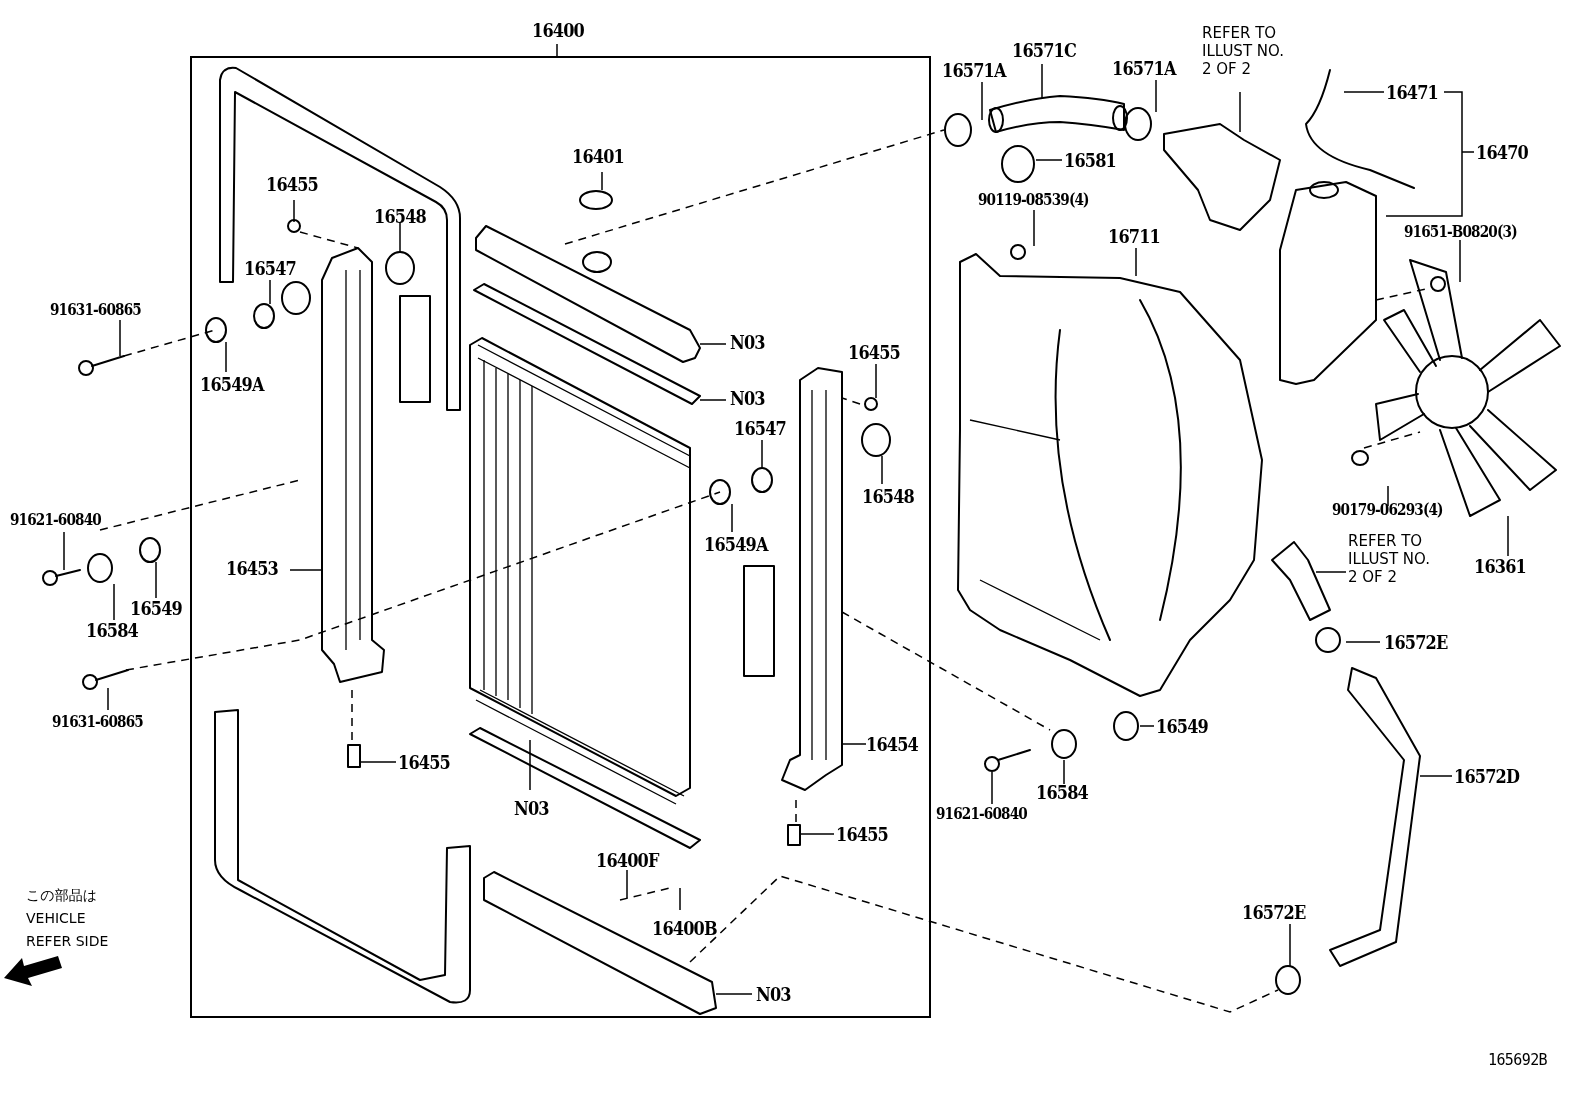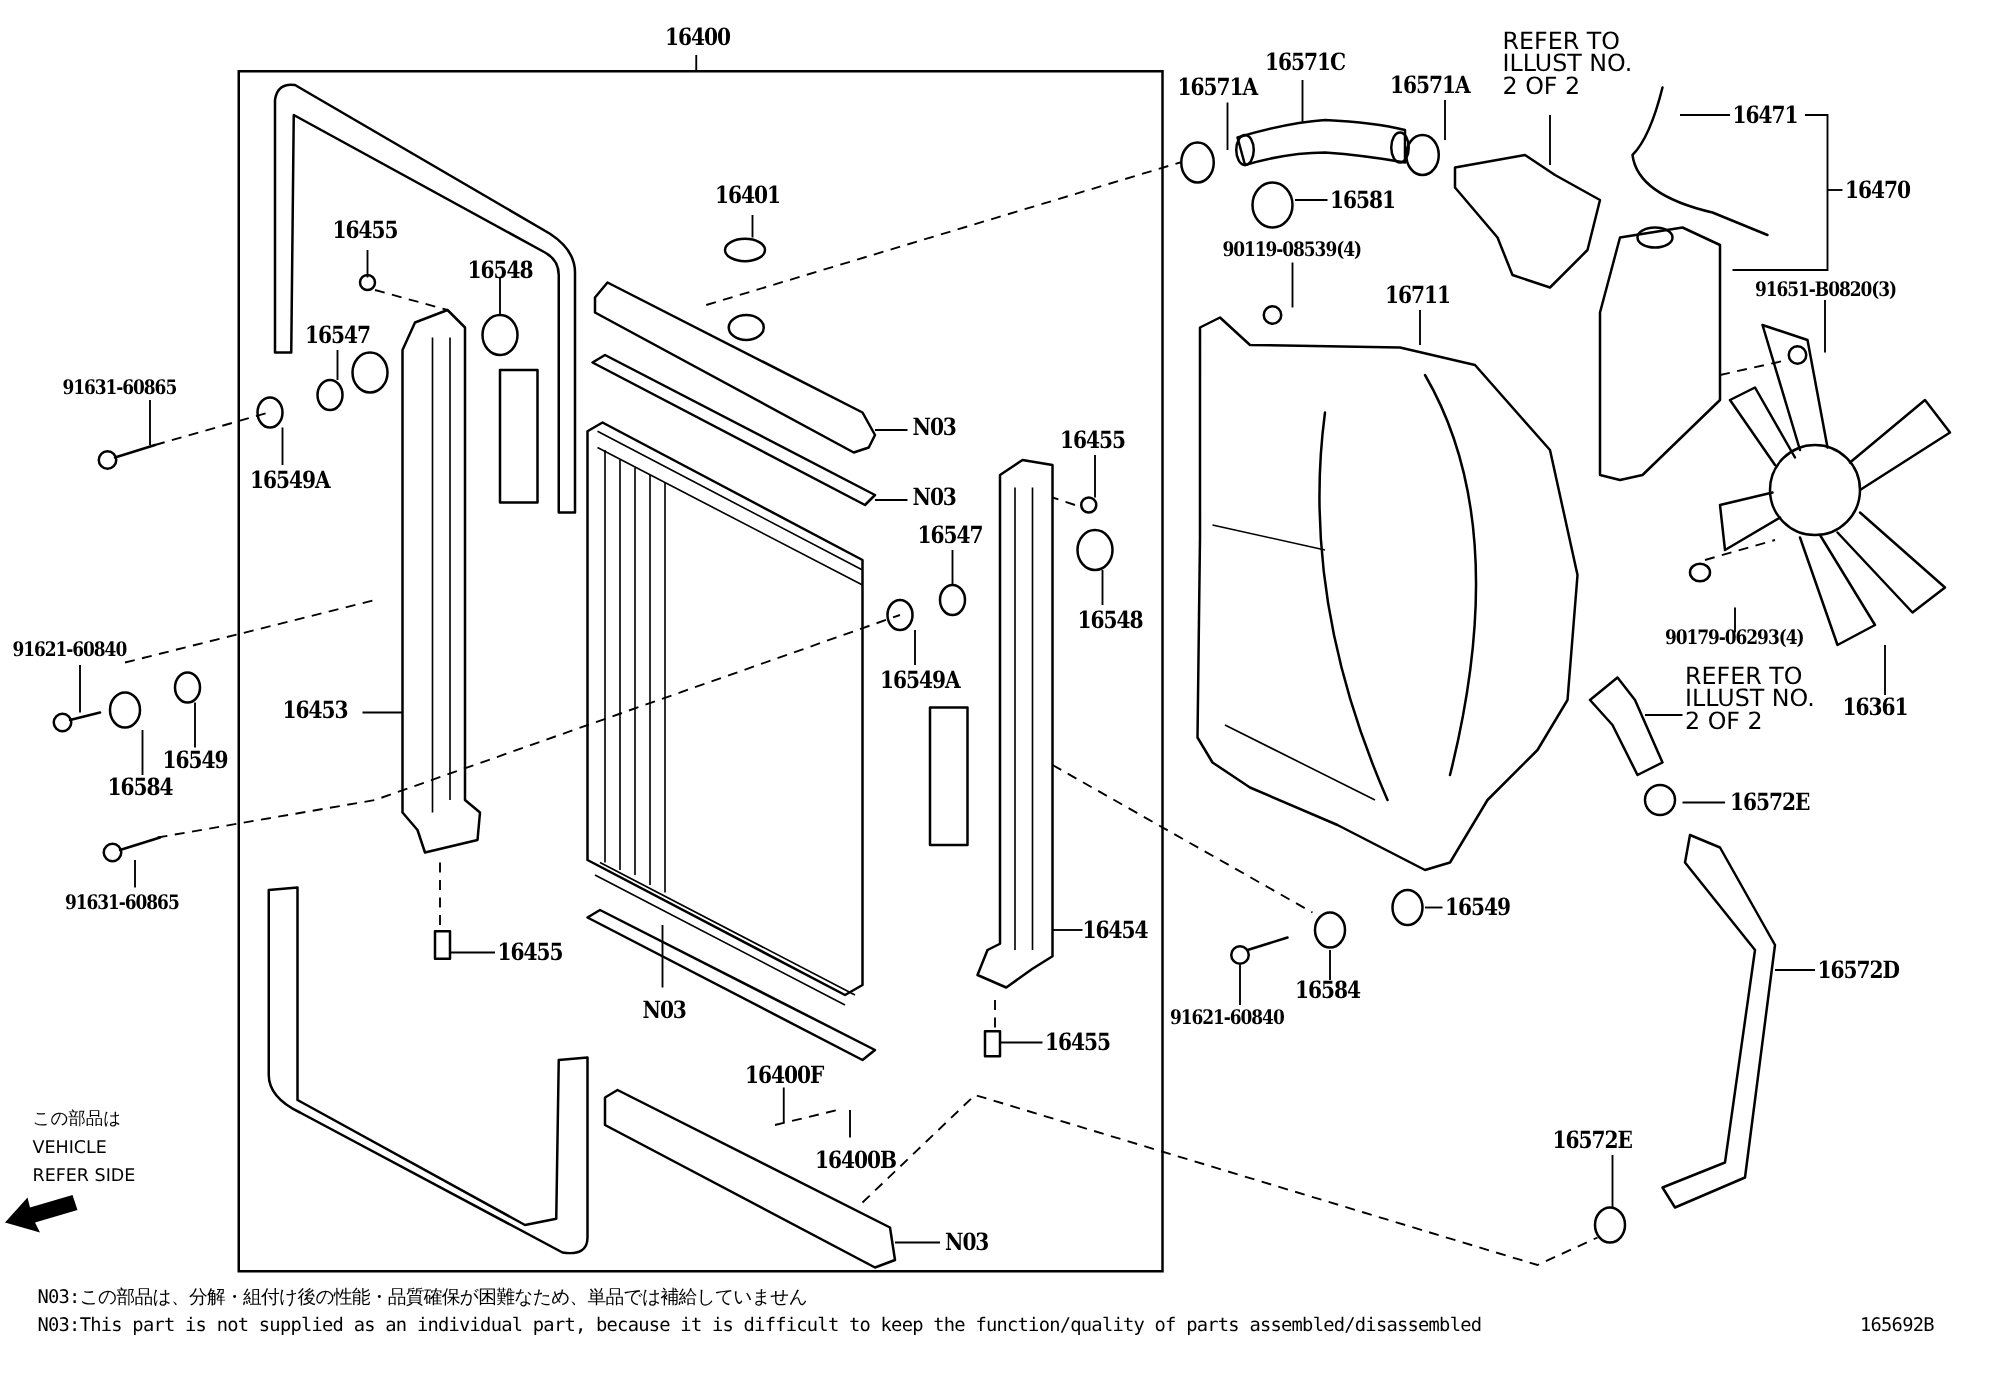--- a/index.html
+++ b/index.html
@@ -1,20 +1,20 @@
 <!DOCTYPE html>
 <html><head>
 <meta charset="utf-8">
 <style>
   html,body{margin:0;padding:0;background:#fff;}
   body{width:1592px;height:1099px;position:relative;overflow:hidden;font-family:"DejaVu Serif",serif;color:#000;}
   #diagram{position:absolute;left:0;top:0;width:1592px;height:898px;}
   .lbl{position:absolute;font-family:"DejaVu Serif",serif;font-weight:bold;font-size:19px;line-height:20px;white-space:nowrap;letter-spacing:-1px;transform:scaleX(0.85);transform-origin:left top;}
   .lbl.sm{font-size:16px;}
-  .note{position:absolute;font-family:"DejaVu Sans",sans-serif;font-size:19px;line-height:18px;white-space:nowrap;}
+  .note{position:absolute;font-family:"DejaVu Sans",sans-serif;font-size:15px;line-height:18px;white-space:nowrap;}
   .foot{position:absolute;font-family:"DejaVu Sans Mono",monospace;font-size:15px;line-height:18px;white-space:nowrap;letter-spacing:-0.6px;}
   .front{position:absolute;font-family:"DejaVu Sans",sans-serif;font-size:14px;line-height:23px;}
   svg .p{fill:none;stroke:#000;stroke-width:2;stroke-linejoin:round;stroke-linecap:round;}
   svg .t{fill:none;stroke:#000;stroke-width:1.3;}
   svg .d{fill:none;stroke:#000;stroke-width:1.5;stroke-dasharray:8 6;}
   svg .l{fill:none;stroke:#000;stroke-width:1.5;}
   svg .box{fill:none;stroke:#000;stroke-width:2;}
 </style>
 </head>
 <body>
@@ -248,16 +248,14 @@
 </div>
 
 
 <div class="front" style="left:26px;top:884px">
   <div>この部品は</div>
   <div>VEHICLE</div>
   <div>REFER SIDE</div>
 </div>
 
 
-<div class="foot" style="left:30px;top:1028px">N03:この部品は、分解・組付け後の性能・品質確保が困難なため、単品では補給していません</div>
-<div class="foot" style="left:30px;top:1051px">N03:This part is not supplied as an individual part, because it is difficult to keep the function/quality of parts assembled/disassembled</div>
 <div class="foot" style="left:1488px;top:1051px">165692B</div>
 </div>
 
 </body></html>

